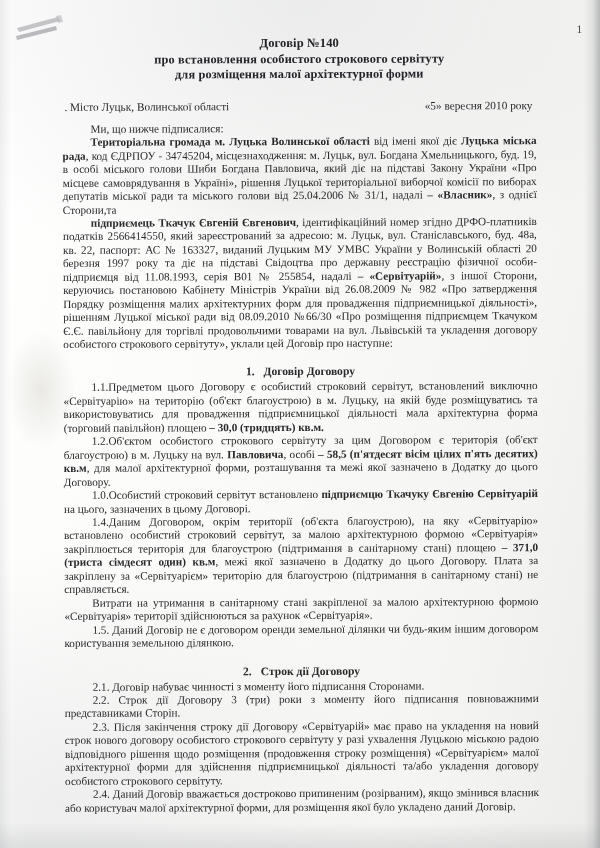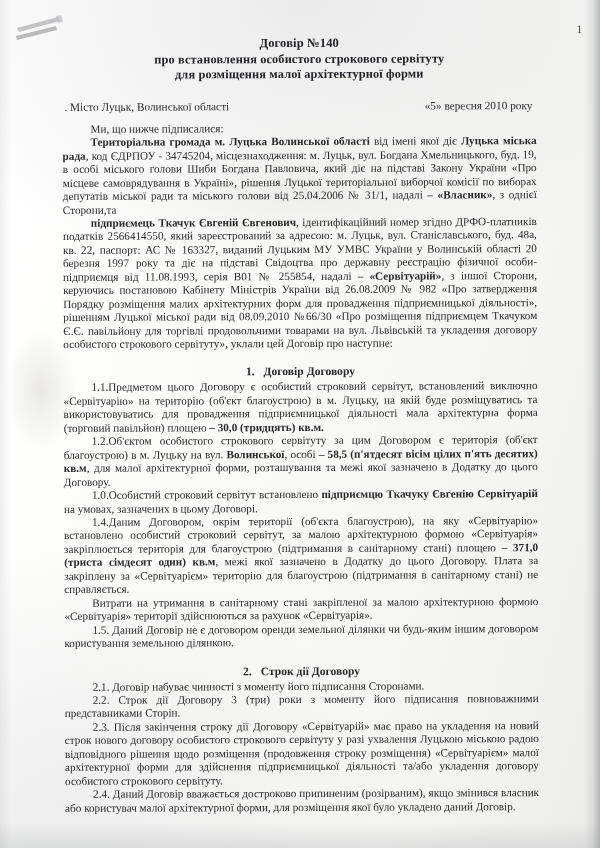--- a/index.html
+++ b/index.html
@@ -186,22 +186,22 @@
       </p>
 
       <p class="para indent">
         <b>підприємець Ткачук Євгеній Євгенович</b><span>, ідентифікаційний номер згідно ДРФО-платників податків 2566414550, який зареєстрований за адресою: м. Луцьк, вул. Станіславського, буд. 48а, кв. 22, паспорт: АС № 163327, виданий Луцьким МУ УМВС України у Волинській області 20 березня 1997 року та діє на підставі Свідоцтва про державну реєстрацію фізичної особи-підприємця від 11.08.1993, серія В01 № 255854, надалі – </span><b>«Сервітуарій»</b><span>, з іншої Сторони, керуючись постановою Кабінету Міністрів України від 26.08.2009 № 982 «Про затвердження Порядку розміщення малих архітектурних форм для провадження підприємницької діяльності», рішенням Луцької міської ради від 08.09.2010 №66/30 «Про розміщення підприємцем  Ткачуком Є.Є. павільйону для торгівлі продовольчими товарами на вул. Львівській та укладення договору особистого строкового сервітуту», уклали цей Договір про наступне:</span>
       </p>
 
       <div id="sections-root">
           <div class="gap-2"></div>
           <div class="section-head"><span class="num">1.</span><span>Договір Договору</span></div>
           <p class="para indent"><span>1.1.Предметом цього Договору є особистий строковий сервітут, встановлений виключно «Сервітуарію» на територію (об'єкт благоустрою) в м. Луцьку, на якій буде розміщуватись та використовуватись для провадження підприємницької діяльності мала архітектурна форма (торговий павільйон) площею – </span><b>30,0 (тридцять) кв.м.</b></p>
-          <p class="para indent"><span>1.2.Об'єктом особистого строкового сервітуту за цим Договором є територія (об'єкт благоустрою) в м. Луцьку на вул. </span><b>Волинської</b><span>, особі – </span><b>58,5 (п'ятдесят вісім цілих п'ять десятих) кв.м</b><span>, для малої архітектурної форми, розташування та межі якої зазначено в Додатку до цього Договору.</span></p>
-          <p class="para indent"><span>1.0.Особистий строковий сервітут встановлено </span><b>підприємцю Ткачуку Євгенію Сервітуарій</b><span> на умовах, зазначених в цьому Договорі.</span></p>
+          <p class="para indent"><span>1.2.Об'єктом особистого строкового сервітуту за цим Договором є територія (об'єкт благоустрою) в м. Луцьку на вул. </span><b>Павловича</b><span>, особі – </span><b>58,5 (п'ятдесят вісім цілих п'ять десятих) кв.м</b><span>, для малої архітектурної форми, розташування та межі якої зазначено в Додатку до цього Договору.</span></p>
+          <p class="para indent"><span>1.0.Особистий строковий сервітут встановлено </span><b>підприємцю Ткачуку Євгенію Сервітуарій</b><span> на цього, зазначених в цьому Договорі.</span></p>
           <p class="para indent"><span>1.4.Даним Договором, окрім території (об'єкта благоустрою), на яку «Сервітуарію» встановлено особистий строковий сервітут, за малою архітектурною формою «Сервітуарія» закріплюється територія для благоустрою (підтримання в санітарному стані) площею – </span><b>371,0 (триста сімдесят один) кв.м</b><span>, межі якої зазначено в Додатку до цього Договору. Плата за закріплену за «Сервітуарієм» територію для благоустрою (підтримання в санітарному стані) не справляється.</span></p>
           <p class="para indent"><span>Витрати на утримання в санітарному стані закріпленої за малою архітектурною формою «Сервітуарія» території здійснюються за рахунок «Сервітуарія».</span></p>
           <p class="para indent"><span>1.5. Даний Договір не є договором оренди земельної ділянки чи будь-яким іншим договором користування земельною ділянкою.</span></p>
           <div class="gap-2"></div>
           <div class="section-head"><span class="num">2.</span><span>Строк дії Договору</span></div>
           <p class="para indent"><span>2.1. Договір набуває чинності з моменту його підписання Сторонами.</span></p>
           <p class="para indent"><span>2.2. Строк дії Договору 3 (три) роки з моменту його підписання повноважними представниками Сторін.</span></p>
           <p class="para indent"><span>2.3. Після закінчення строку дії Договору «Сервітуарій» має право на укладення на новий строк нового договору особистого строкового сервітуту у разі ухвалення Луцькою міською радою відповідного рішення щодо розміщення (продовження строку розміщення) «Сервітуарієм» малої архітектурної форми для здійснення підприємницької діяльності та/або укладення договору особистого строкового сервітуту.</span></p>
           <p class="para indent"><span>2.4. Даний Договір вважається достроково припиненим (розірваним), якщо змінився власник або користувач малої архітектурної форми, для розміщення  якої було укладено даний Договір.</span></p>
         </div>

